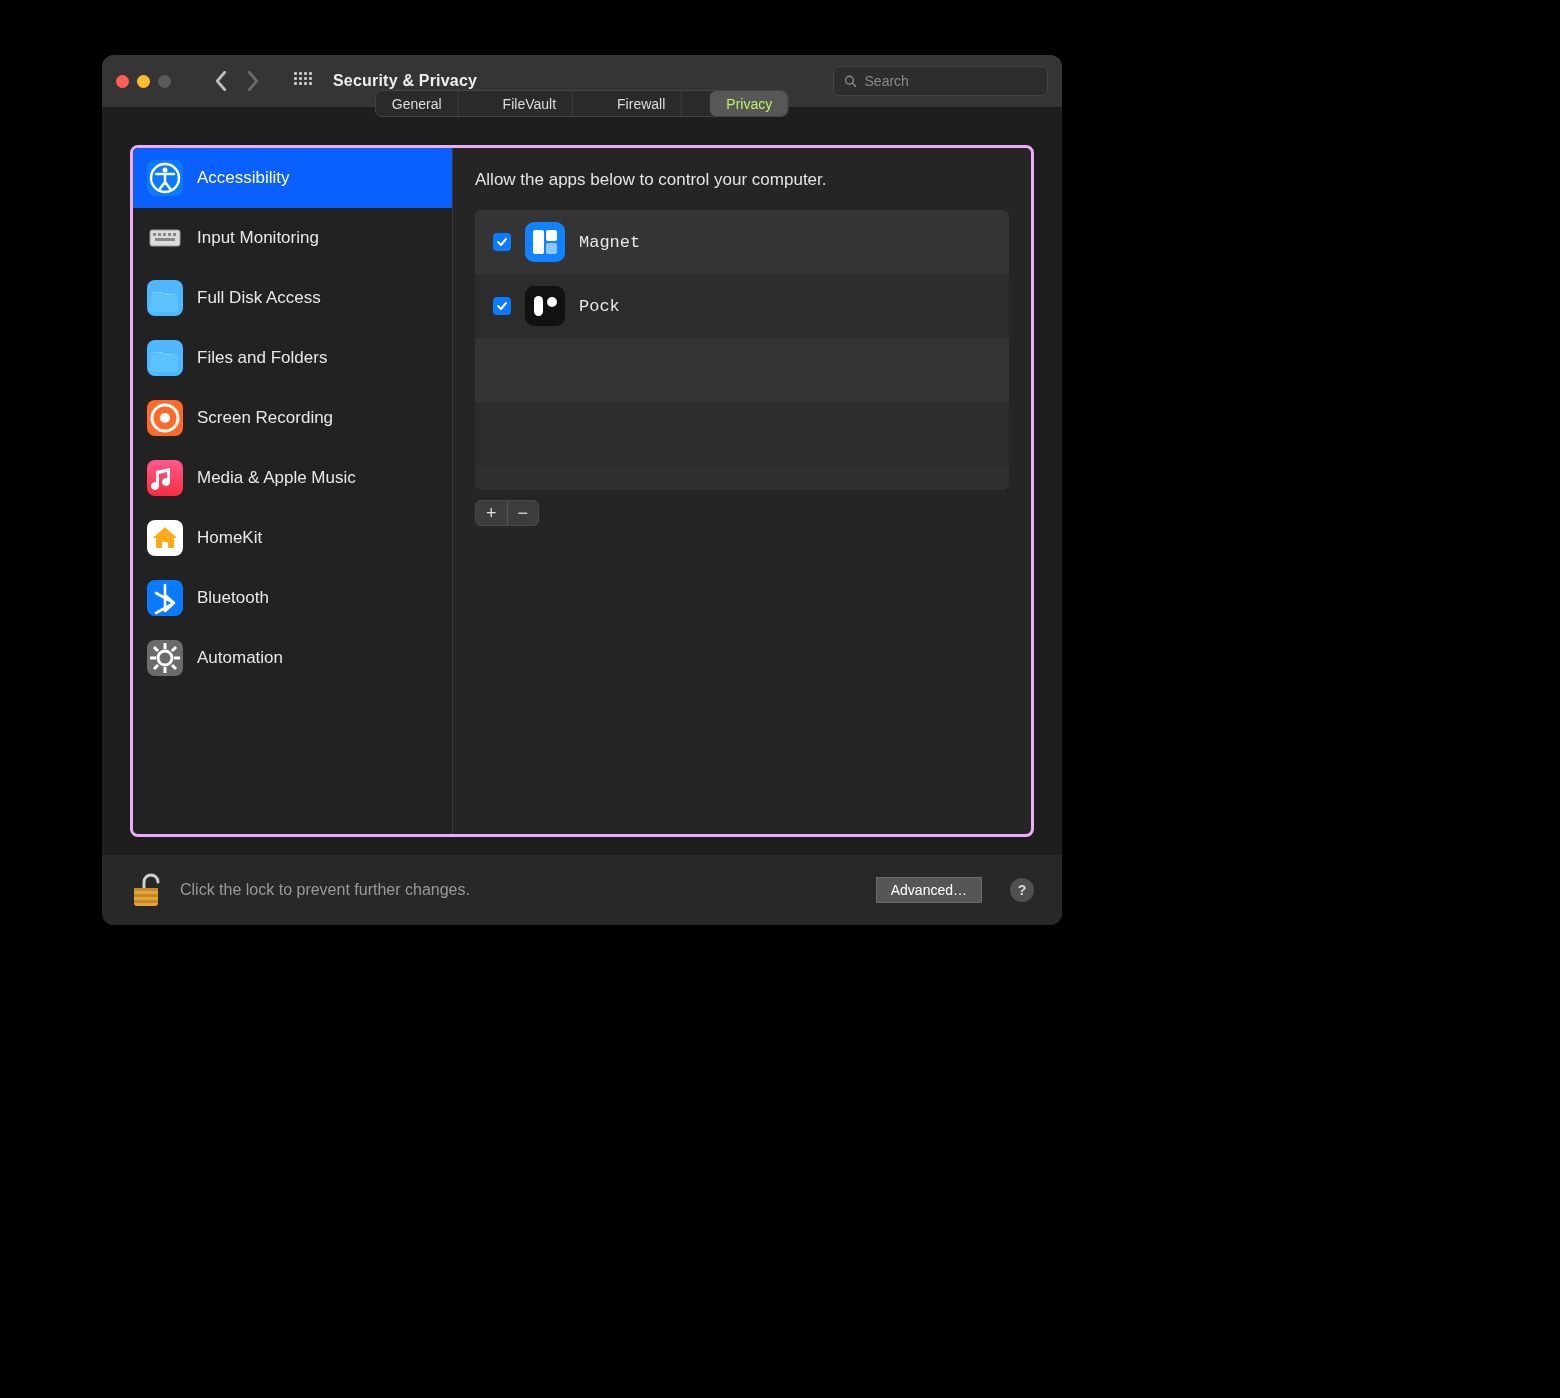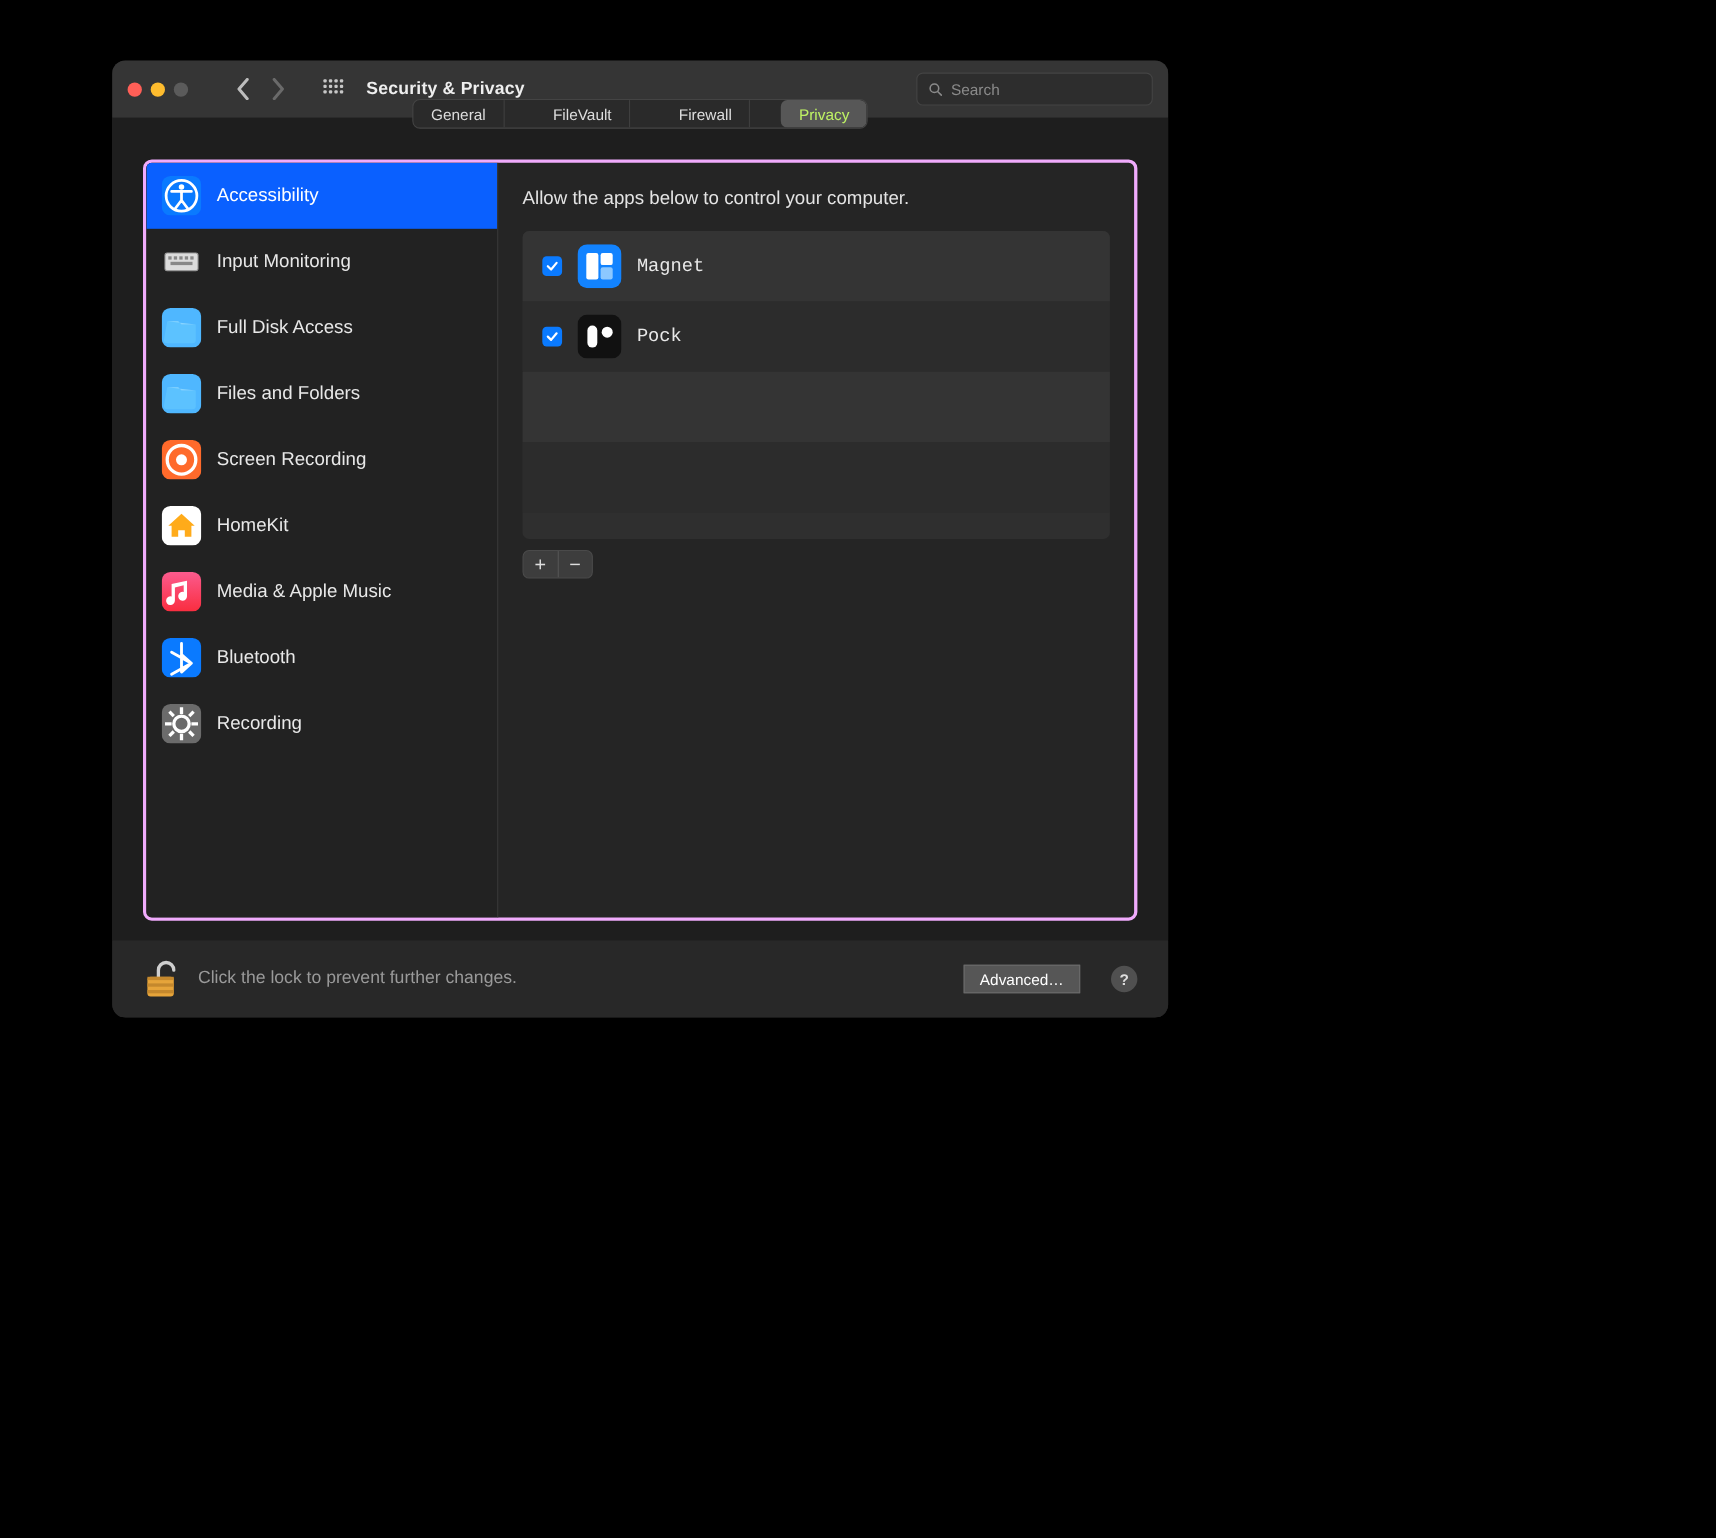--- a/index.html
+++ b/index.html
@@ -267,40 +267,40 @@
                     <rect x="0" y="0" width="36" height="36" rx="8" fill="#ff6a2b"></rect>
                     <circle cx="18" cy="18" r="13" fill="none" stroke="#fff" stroke-width="3"></circle>
                     <circle cx="18" cy="18" r="5" fill="#fff"></circle>
                   </svg>
                 </div>
                 <span>Screen Recording</span>
               </div>
               <div class="side-item">
                 <div class="side-icon">
                   <svg viewBox="0 0 36 36">
-                    <rect x="0" y="0" width="36" height="36" rx="8" fill="#fff"></rect>
-                    <path d="M18 7 L30 18 h-3 v10 h-6 v-6 h-6 v6 h-6 v-10 h-3 z" fill="#ffab1a"></path>
-                  </svg>
-                </div>
-                <span>HomeKit</span>
-              </div>
-              <div class="side-item">
-                <div class="side-icon">
-                  <svg viewBox="0 0 36 36">
                     <defs>
                       <linearGradient id="mg" x1="0" y1="0" x2="0" y2="1">
                         <stop offset="0" stop-color="#fb5b8e"></stop>
                         <stop offset="1" stop-color="#fa2d3f"></stop>
                       </linearGradient>
                     </defs>
                     <rect x="0" y="0" width="36" height="36" rx="8" fill="url(#mg)"></rect>
                     <path d="M23 8 v14 a4 4 0 1 1 -3 -3.8 V12 l-8 2 v12 a4 4 0 1 1 -3 -3.8 V11 z" fill="#fff"></path>
                   </svg>
                 </div>
                 <span>Media &amp; Apple Music</span>
+              </div>
+              <div class="side-item">
+                <div class="side-icon">
+                  <svg viewBox="0 0 36 36">
+                    <rect x="0" y="0" width="36" height="36" rx="8" fill="#fff"></rect>
+                    <path d="M18 7 L30 18 h-3 v10 h-6 v-6 h-6 v6 h-6 v-10 h-3 z" fill="#ffab1a"></path>
+                  </svg>
+                </div>
+                <span>HomeKit</span>
               </div>
               <div class="side-item">
                 <div class="side-icon">
                   <svg viewBox="0 0 36 36">
                     <rect x="0" y="0" width="36" height="36" rx="8" fill="#0a7aff"></rect>
                     <path d="M18 5 v26 l9 -8 -18 -10 m0 20 l18 -10 -9 -8" stroke="#fff" stroke-width="2.6" fill="none" stroke-linejoin="round" stroke-linecap="round"></path>
                   </svg>
                 </div>
                 <span>Bluetooth</span>
               </div>
@@ -314,21 +314,21 @@
                       <line x1="18" y1="27" x2="18" y2="33"></line>
                       <line x1="3" y1="18" x2="9" y2="18"></line>
                       <line x1="27" y1="18" x2="33" y2="18"></line>
                       <line x1="7" y1="7" x2="11" y2="11"></line>
                       <line x1="25" y1="25" x2="29" y2="29"></line>
                       <line x1="7" y1="29" x2="11" y2="25"></line>
                       <line x1="25" y1="11" x2="29" y2="7"></line>
                     </g>
                   </svg>
                 </div>
-                <span>Recording</span>
+                <span>Automation</span>
               </div>
             </div>
 
           <div class="content">
             <div class="desc">Allow the apps below to control your computer.</div>
 
             <div class="applist" id="applist">
                 <div class="app-row odd">
                   <div class="chk">
                     <svg viewBox="0 0 12 12">

